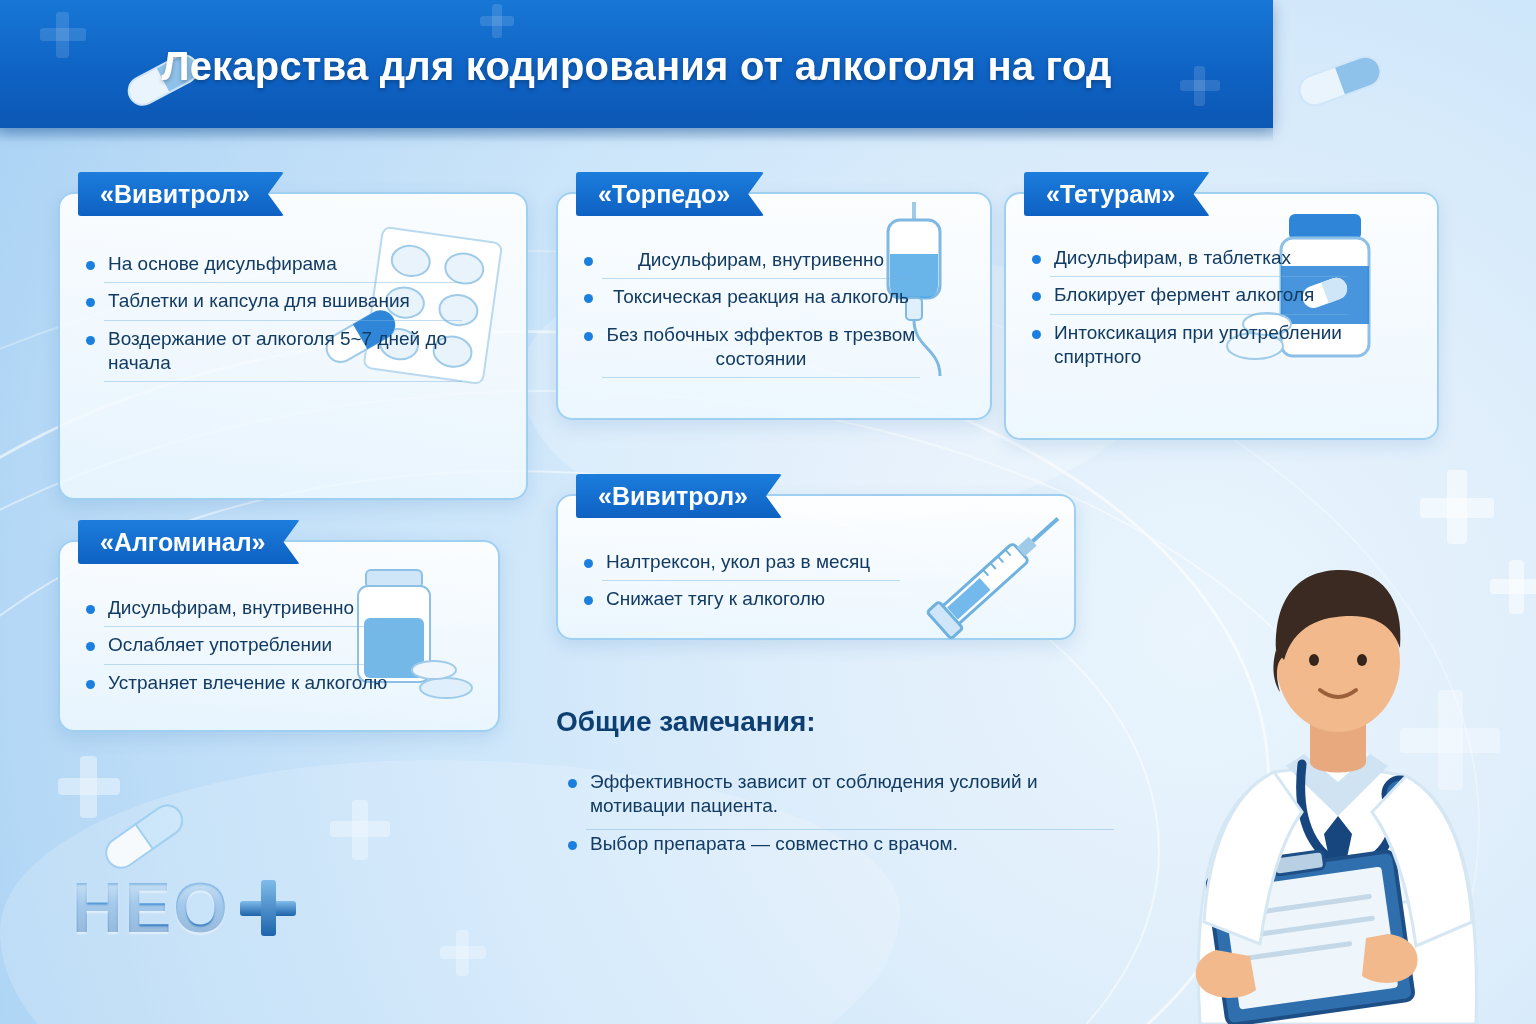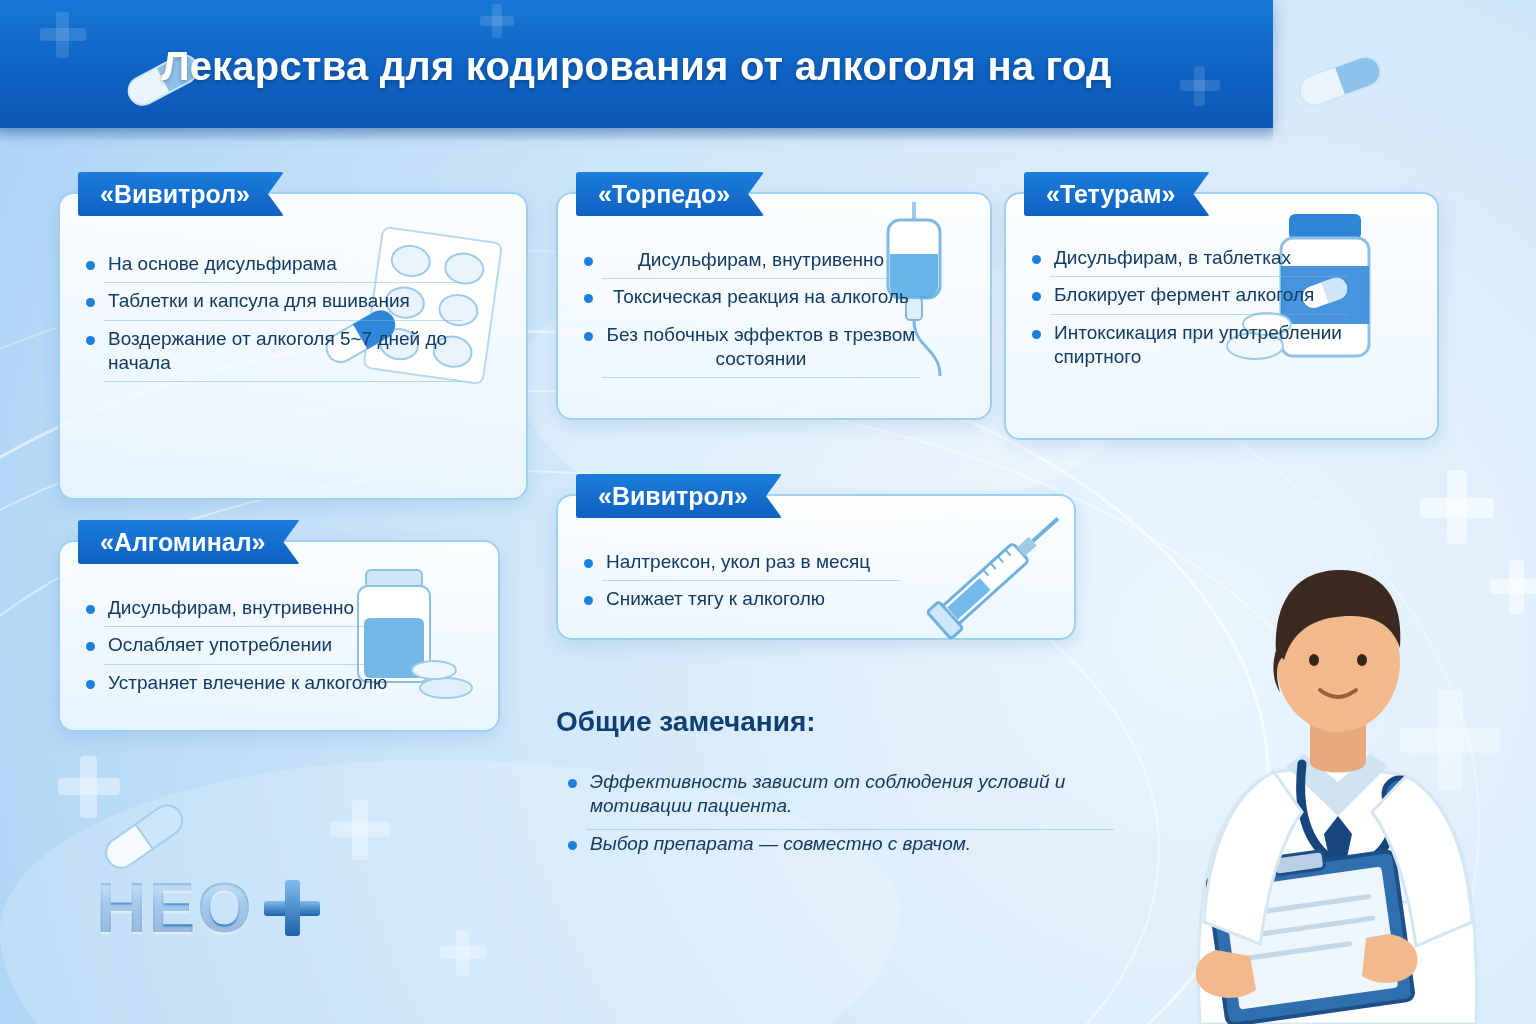--- a/index.html
+++ b/index.html
@@ -112,27 +112,27 @@
   }
 
   
   .notes-title {
     position: absolute; left: 556px; top: 706px;
     font-size: 28px; font-weight: bold; color: #0d3f72;
   }
   .notes {
     position: absolute; left: 556px; top: 762px; width: 560px;
   }
-  .notes li { font-size: 19px; color: #123b63; margin-bottom: 22px; font-style: italic; }
+  .notes li { font-size: 19px; color: #123b63; margin-bottom: 22px; }
   .notes li::before { background: #1b6fc4; }
 
   
   .logo {
     position: absolute; left: 72px; top: 868px;
-    display: flex; align-items: center; gap: 6px; margin-left: 24px;
+    display: flex; align-items: center; gap: 6px;
   }
   .logo-text {
     font-size: 70px; font-weight: bold; letter-spacing: 2px;
     color: #2f7fc9;
     background: linear-gradient(180deg, #bcdcf5 0%, #4a93d6 45%, #1e63ab 100%);
     -webkit-background-clip: text; background-clip: text; color: transparent;
     text-shadow: 0 2px 2px rgba(255,255,255,0.5);
     font-family: "Liberation Sans", sans-serif;
   }
   .logo-plus { position: relative; width: 56px; height: 56px; margin-left: 4px; }

